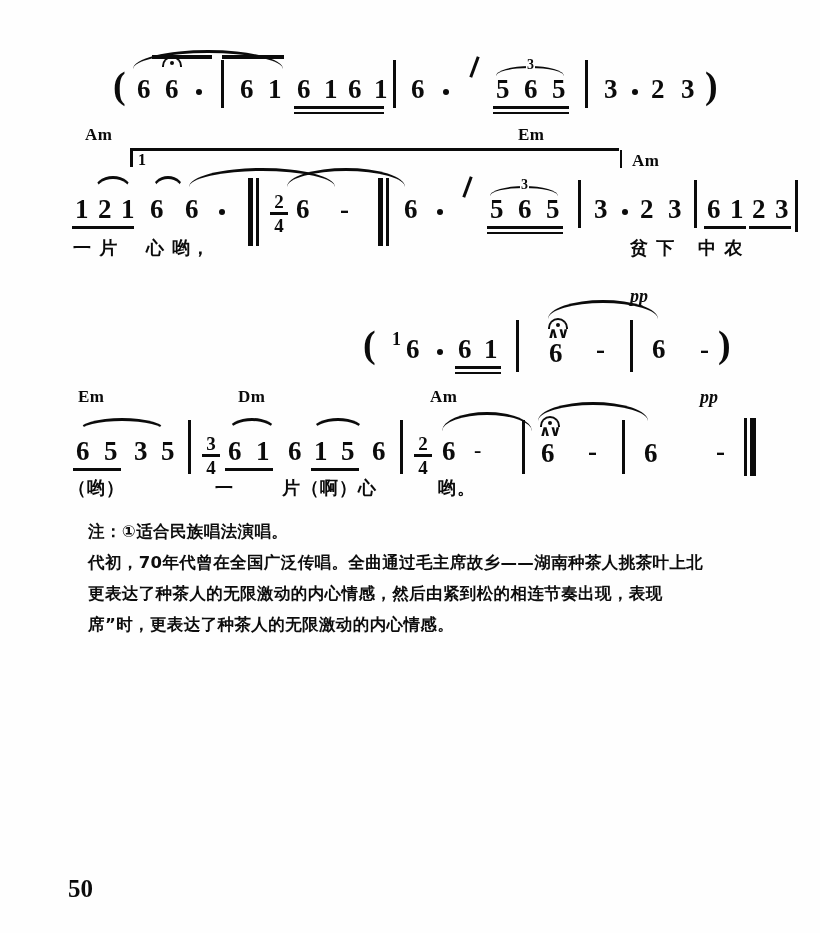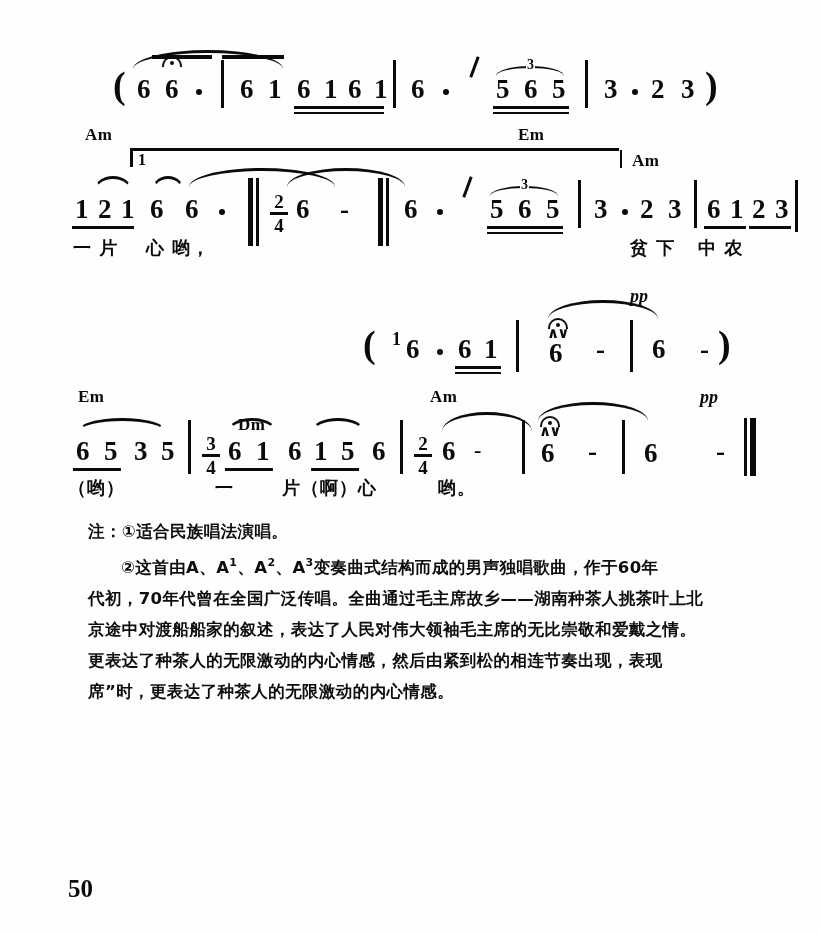--- a/index.html
+++ b/index.html
@@ -428,21 +428,21 @@
     <div class="barline" style="left:630px;top:320px;height:52px;"></div>
 
     <div class="note" style="left:652px;top:336px;">6</div>
     <div class="dash" style="left:700px;top:336px;">-</div>
     <div class="paren" style="left:718px;top:325px;">)</div>
   </div>
 
   <div class="abs" style="left:0;top:0;width:820px;height:500px;">
 
     <div class="chord" style="left:78px;top:388px;">Em</div>
-    <div class="chord" style="left:238px;top:388px;margin-top:28px;">Dm</div>
+    <div class="chord" style="left:238px;top:388px;">Dm</div>
     <div class="chord" style="left:430px;top:388px;">Am</div>
 
     <div class="hairpin" style="left:652px;top:394px;width:44px;"></div>
     <div class="dyn" style="left:700px;top:388px;">pp</div>
 
     <div class="slur flat" style="left:78px;top:418px;width:84px;"></div>
 
     <div class="note" style="left:76px;top:438px;">6</div>
     <div class="note" style="left:104px;top:438px;">5</div>
     <div class="beam" style="left:73px;top:468px;width:48px;"></div>
@@ -501,22 +501,20 @@
     </div>
 
     <div class="lyric" style="left:68px;top:478px;">（哟）</div>
     <div class="lyric" style="left:215px;top:478px;">一</div>
     <div class="lyric" style="left:282px;top:478px;">片（啊）心</div>
     <div class="lyric" style="left:438px;top:478px;">哟。</div>
   </div>
 
   <div class="notes-block">
     <p>注：①适合民族唱法演唱。</p>
-    <p class="indent"><span>②这首由A、A</span><sup>1</sup><span>、A</span><sup>2</sup><span>、A</span><sup>3</sup><span>变奏曲式结构而成的男声独唱歌曲，作于60年</span></p>
     <p>代初，70年代曾在全国广泛传唱。全曲通过毛主席故乡——湖南种茶人挑茶叶上北</p>
-    <p>京途中对渡船船家的叙述，表达了人民对伟大领袖毛主席的无比崇敬和爱戴之情。</p>
     <p>更表达了种茶人的无限激动的内心情感，然后由紧到松的相连节奏出现，表现</p>
     <p>席”时，更表达了种茶人的无限激动的内心情感。</p>
   </div>
 
   <div class="pageno">50</div>
 
 </div>
 
 </body></html>

